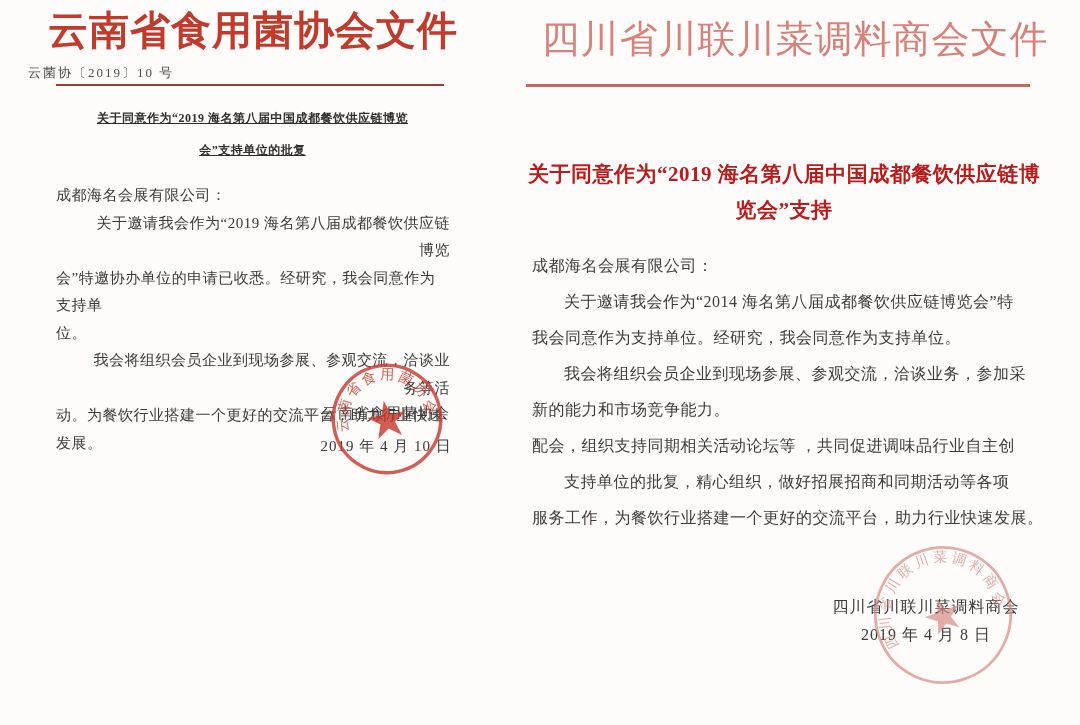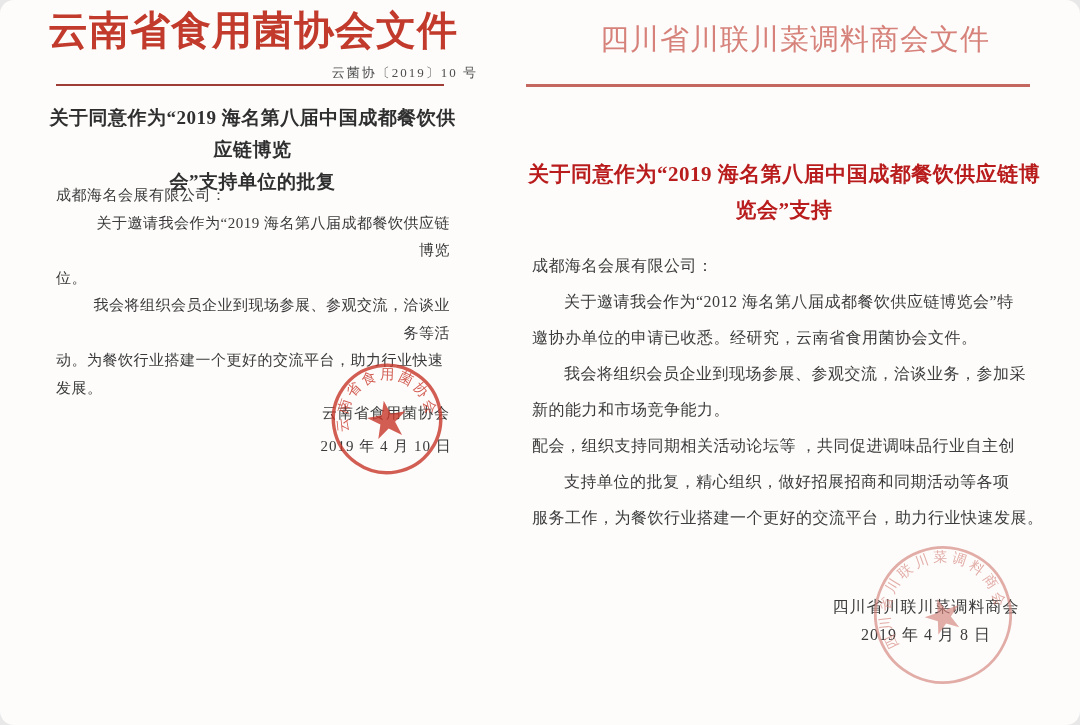--- a/index.html
+++ b/index.html
@@ -1,59 +1,59 @@
 <!DOCTYPE html>
 <html><head>
 <meta charset="utf-8">
 <style>
   html,body{margin:0;padding:0;background:#e8e8e8;}
   .canvas{
     position:relative;width:1080px;height:725px;margin:0 auto;
     background:#fdfcfb;overflow:hidden;
     font-family:"Liberation Serif","DejaVu Serif",serif;
     color:#3d3d3d;
-    border-radius:14px;
   }
   .abs{position:absolute;}
 
   
   .l-header{
     left:28px;top:4px;width:450px;text-align:center;
     font-family:"Liberation Sans","DejaVu Sans",sans-serif;
     font-weight:bold;font-size:40px;line-height:52px;
     color:#c23a2c;letter-spacing:1px;white-space:nowrap;
   }
   .l-docnum{
-    left:28px;top:64px;width:450px;text-align:right;
+    left:28px;top:64px;width:450px;text-align:left;
     font-size:13px;color:#4d4d4d;letter-spacing:2px;
   }
   .l-line{
     left:56px;top:84px;width:388px;height:2px;background:#9e3c35;
   }
   .l-title{
     left:40px;top:102px;width:425px;text-align:center;
-    font-weight:bold;font-size:19px;line-height:32px;color:#2f2f2f;
+    font-weight:bold;font-size:12px;line-height:32px;color:#2f2f2f;
     letter-spacing:0.5px;
+    text-decoration:underline;
   }
   .l-body{
     left:56px;top:182px;width:394px;
     font-size:15px;line-height:27.5px;letter-spacing:0.5px;color:#3a3a3a;
   }
   .l-body .indent{text-indent:2em;text-align:right;}
   .l-sign{
     left:282px;top:397px;width:208px;text-align:center;
     font-size:15px;line-height:33px;color:#3a3a3a;letter-spacing:1px;
   }
   .l-seal{left:326px;top:358px;width:122px;height:122px;}
 
   
   .r-header{
     left:530px;top:16px;width:530px;text-align:center;
     font-family:"Liberation Sans","DejaVu Sans",sans-serif;
-    font-weight:500;font-size:29px;line-height:46px;
+    font-weight:500;font-size:38px;line-height:46px;
     color:#d6827a;letter-spacing:1px;white-space:nowrap;
   }
   .r-line{
     left:526px;top:84px;width:504px;height:2.5px;background:#c4675e;
   }
   .r-title{
     left:522px;top:156px;width:524px;text-align:center;
     font-weight:bold;font-size:21px;line-height:36px;color:#b91c1c;
     letter-spacing:0.5px;
   }
@@ -84,20 +84,21 @@
     <div class="abs l-line"></div>
 
     <div class="abs l-title">
       <div>关于同意作为“2019 海名第八届中国成都餐饮供应链博览</div>
       <div>会”支持单位的批复</div>
     </div>
 
     <div class="abs l-body">
       <div>成都海名会展有限公司：</div>
       <div class="indent">关于邀请我会作为“2019 海名第八届成都餐饮供应链博览</div>
+      <div>会”特邀协办单位的申请已收悉。经研究，我会同意作为支持单</div>
       <div>位。</div>
       <div class="indent">我会将组织会员企业到现场参展、参观交流，洽谈业务等活</div>
       <div>动。为餐饮行业搭建一个更好的交流平台，助力行业快速发展。</div>
     </div>
 
     <div class="abs l-sign">
       <div>云南省食用菌协会</div>
       <div>2019 年 4 月 10 日</div>
     </div>
 
@@ -121,22 +122,22 @@
     <div class="abs r-header">四川省川联川菜调料商会文件</div>
 
     <div class="abs r-line"></div>
 
     <div class="abs r-title">
       <div>关于同意作为“2019 海名第八届中国成都餐饮供应链博览会”支持</div>
     </div>
 
     <div class="abs r-body">
       <div>成都海名会展有限公司：</div>
-      <div class="indent">关于邀请我会作为“2012 海名第八届成都餐饮供应链博览会”特</div>
-      <div>邀协办单位的申请已收悉。经研究，云南省食用菌协会文件。</div>
+      <div class="indent">关于邀请我会作为“2014 海名第八届成都餐饮供应链博览会”特</div>
+      <div>我会同意作为支持单位。经研究，我会同意作为支持单位。</div>
       <div class="indent">我会将组织会员企业到现场参展、参观交流，洽谈业务，参加采</div>
       <div>新的能力和市场竞争能力。</div>
       <div>配会，组织支持同期相关活动论坛等 ，共同促进调味品行业自主创</div>
       <div class="indent">支持单位的批复，精心组织，做好招展招商和同期活动等各项</div>
       <div>服务工作，为餐饮行业搭建一个更好的交流平台，助力行业快速发展。</div>
     </div>
 
     <div class="abs r-sign">
       <div>四川省川联川菜调料商会</div>
       <div>2019 年 4 月 8 日</div>

